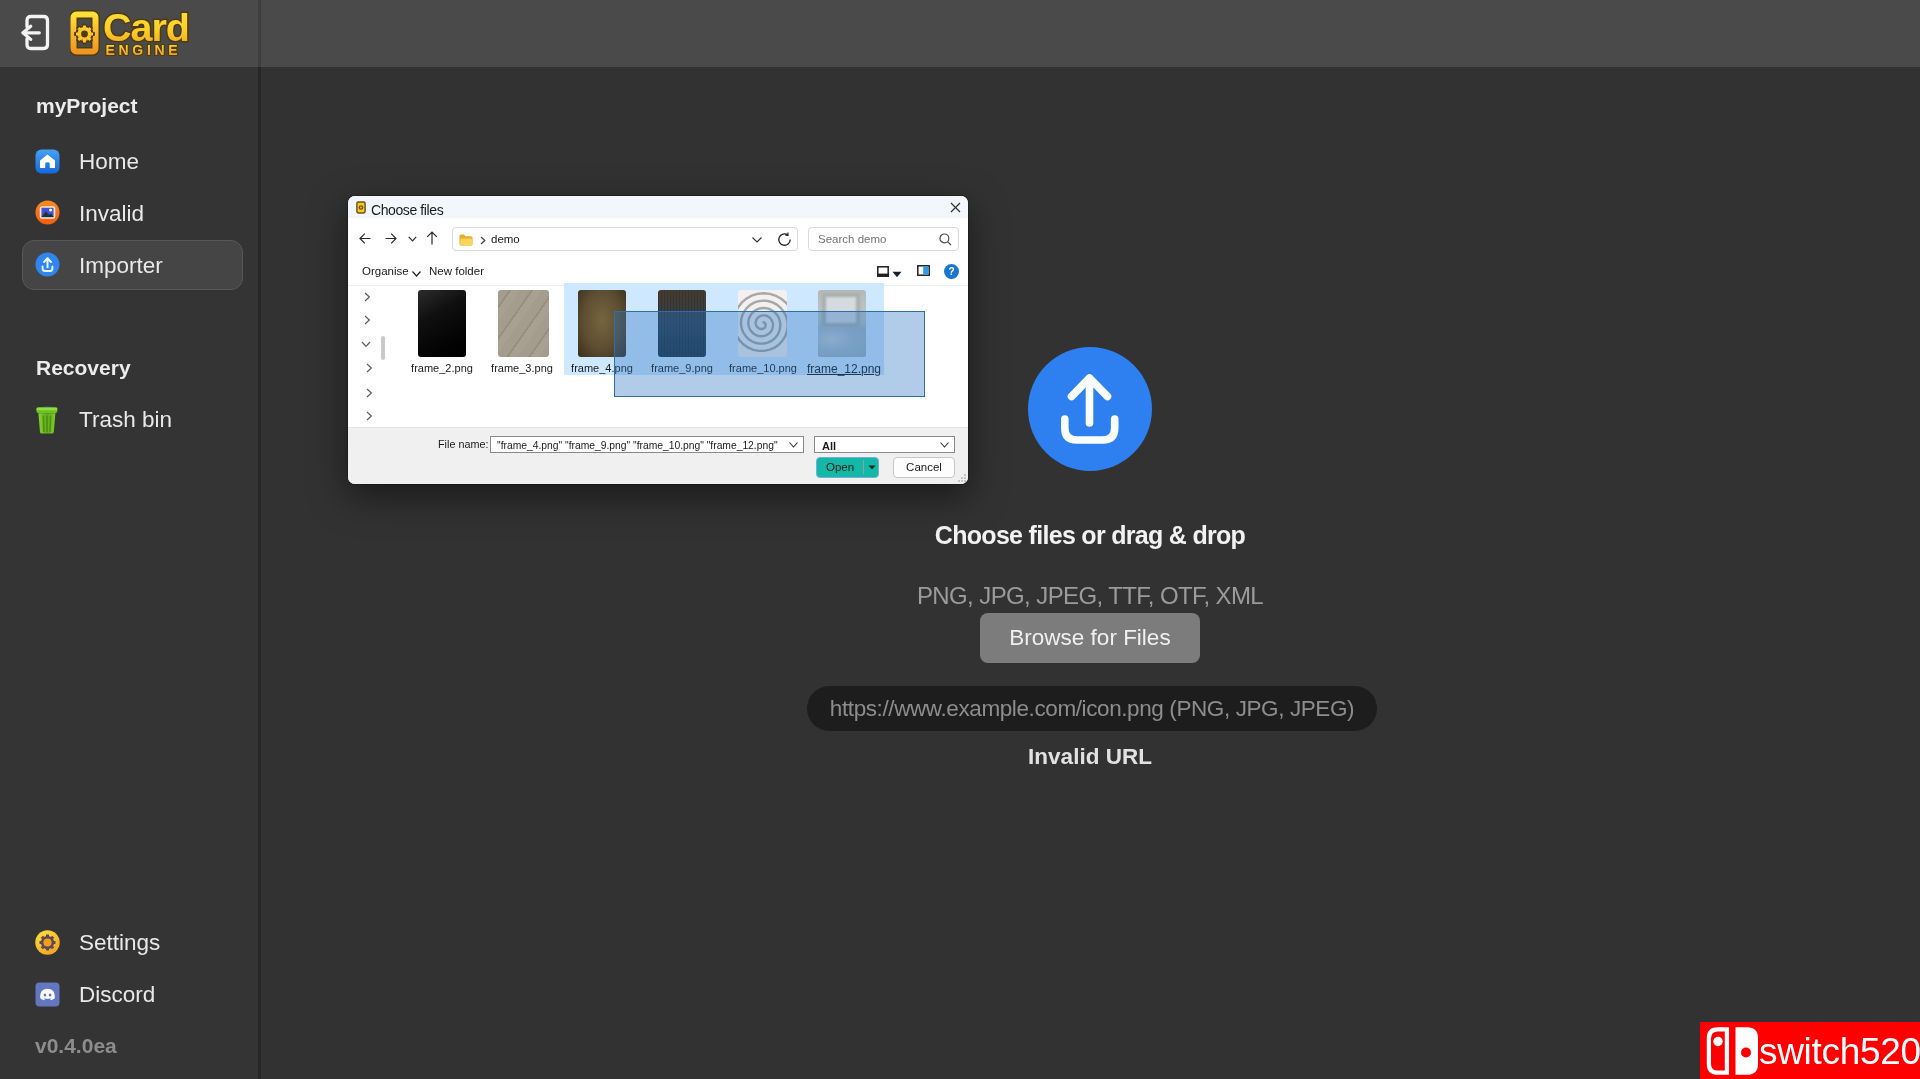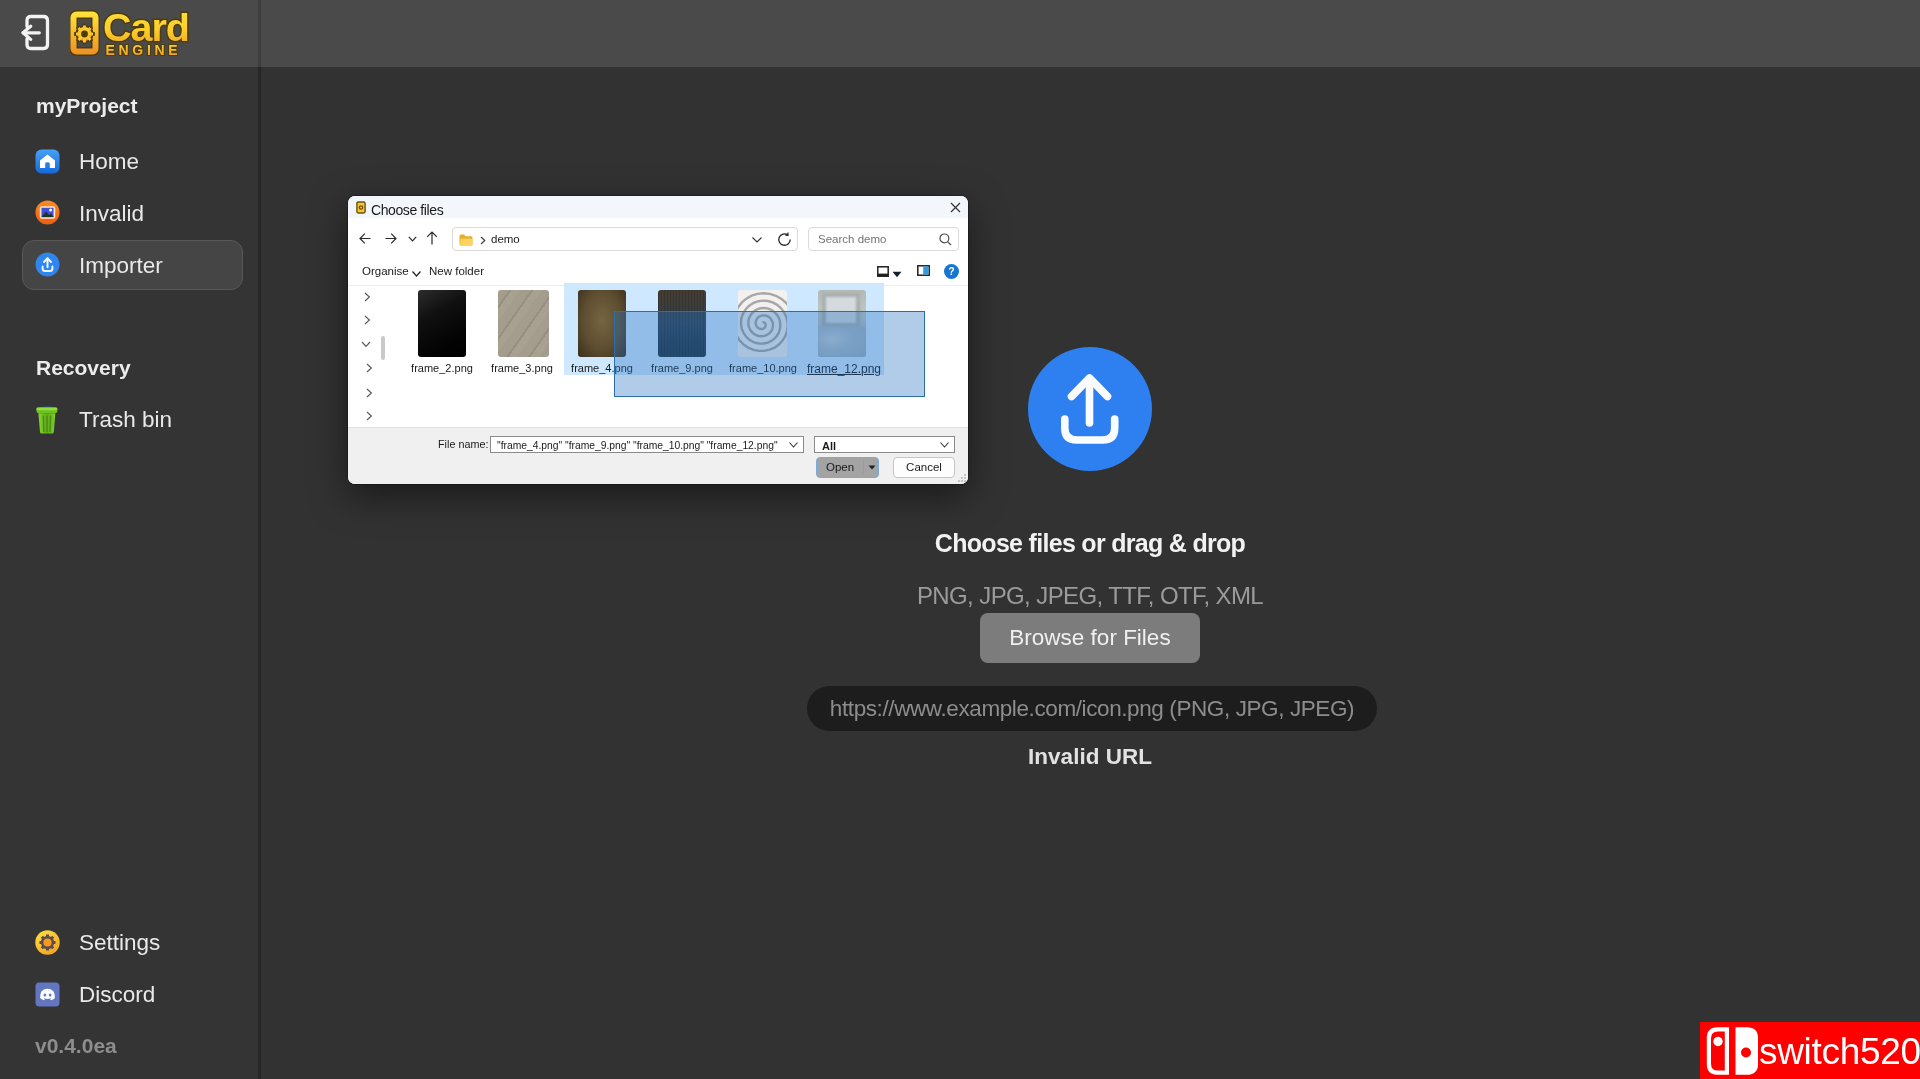--- a/index.html
+++ b/index.html
@@ -176,21 +176,21 @@
   <div class="abs" id="bigcircle" style="left:1028px;top:347px;width:124px;height:124px;">
     <svg width="124" height="124" viewBox="0 0 124 124">
       <circle cx="62" cy="62" r="62" fill="#2e80f0"></circle>
       <g fill="none" stroke="#fafdff" stroke-width="7.6" stroke-linecap="round" stroke-linejoin="round">
         <path d="M61.5 76 L61.5 33"></path>
         <path d="M43.5 49.5 L61.5 31 L79.5 49.5"></path>
         <path d="M36.8 72 L36.8 81 Q36.8 93 48.8 93 L74.7 93 Q86.7 93 86.7 81 L86.7 72"></path>
       </g>
     </svg>
   </div>
-  <div class="abs" style="left:890px;top:521px;width:400px;text-align:center;font-size:25px;font-weight:bold;letter-spacing:-0.7px;color:#f2f2f2;margin-top:8px;">Choose files or drag &amp; drop</div>
+  <div class="abs" style="left:890px;top:521px;width:400px;text-align:center;font-size:25px;font-weight:bold;letter-spacing:-0.7px;color:#f2f2f2;">Choose files or drag &amp; drop</div>
   <div class="abs" style="left:890px;top:558px;width:400px;text-align:center;font-size:24px;letter-spacing:-0.6px;color:#9b9b9b;margin-top:24px;">PNG, JPG, JPEG, TTF, OTF, XML</div>
   <div class="abs" style="left:980px;top:613px;width:220px;height:50px;background:#7c7c7c;border-radius:8px;color:#f0f0f0;font-size:22.5px;text-align:center;line-height:50px;">Browse for Files</div>
   <div class="abs" style="left:807px;top:686px;width:570px;height:45px;background:#1d1d1d;border-radius:23px;color:#8d8d8d;font-size:22.5px;letter-spacing:-0.4px;text-align:center;line-height:45px;">https://www.example.com/icon.png (PNG, JPG, JPEG)</div>
   <div class="abs" style="left:890px;top:744px;width:400px;text-align:center;font-size:22.5px;font-weight:bold;color:#e2e2e2;">Invalid URL</div>
 
   <div class="abs" id="dlg" style="left:348px;top:196px;width:620px;height:288px;background:#fff;border-radius:7px;box-shadow:0 12px 36px rgba(0,0,0,.5),0 0 0 1px rgba(0,0,0,.25);overflow:hidden;font-size:11.5px;color:#1a1a1a;">
 
     <div class="abs" style="left:0;top:0;width:620px;height:22px;background:#f3f6fb;"></div>
     <svg class="abs" style="left:8px;top:5px;" width="10" height="13" viewBox="0 0 11 14">
       <rect x="1" y="1" width="9" height="12" rx="1.5" fill="#fbc82c" stroke="#6b5410" stroke-width="1.6"></rect>
@@ -316,21 +316,21 @@
       <svg class="abs" style="left:298px;top:5px;" width="9" height="6" viewBox="0 0 9 6">
           <path d="M0.5 0.5 L4.5 5 L8.5 0.5" fill="none" stroke="#333" stroke-width="1.1"></path>
         </svg>
     </div>
     <div class="abs" style="left:466px;top:240px;width:141px;height:17px;border:1px solid #8a8a8a;background:#fff;box-sizing:border-box;">
       <div class="abs" style="left:7px;top:2.5px;font-size:11px;font-weight:bold;">All</div>
       <svg class="abs" style="left:125px;top:5px;" width="9" height="6" viewBox="0 0 9 6">
           <path d="M0.5 0.5 L4.5 5 L8.5 0.5" fill="none" stroke="#333" stroke-width="1.1"></path>
         </svg>
     </div>
-    <div class="abs" style="left:468px;top:261px;width:63px;height:21px;border:1.5px solid #78ace0;border-radius:4px;background:#a3a3a3;box-sizing:border-box;">
+    <div class="abs" style="left:468px;top:261px;width:63px;height:21px;border:1.5px solid #78ace0;border-radius:4px;background:#14b8a6;box-sizing:border-box;">
       <div class="abs" style="left:9px;top:3px;">Open</div>
       <div class="abs" style="left:46px;top:2px;width:1px;height:14px;background:#9c9c9c;"></div>
       <svg class="abs" style="left:51px;top:7px;" width="8" height="6" viewBox="0 0 8 6">
           <path d="M0.5 0.5 L4 4.5 L7.5 0.5" fill="#222"></path>
         </svg>
     </div>
     <div class="abs" style="left:545px;top:261px;width:62px;height:21px;border:1px solid #c6c6c6;border-radius:4px;background:#fdfdfd;box-sizing:border-box;">
       <div class="abs" style="left:0;top:3px;width:60px;text-align:center;">Cancel</div>
     </div>
     <svg class="abs" style="left:610px;top:278px;" width="8" height="8" viewBox="0 0 8 8">

